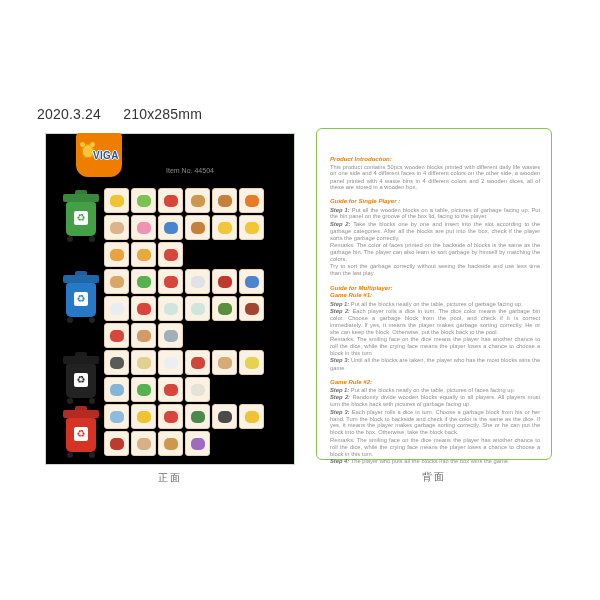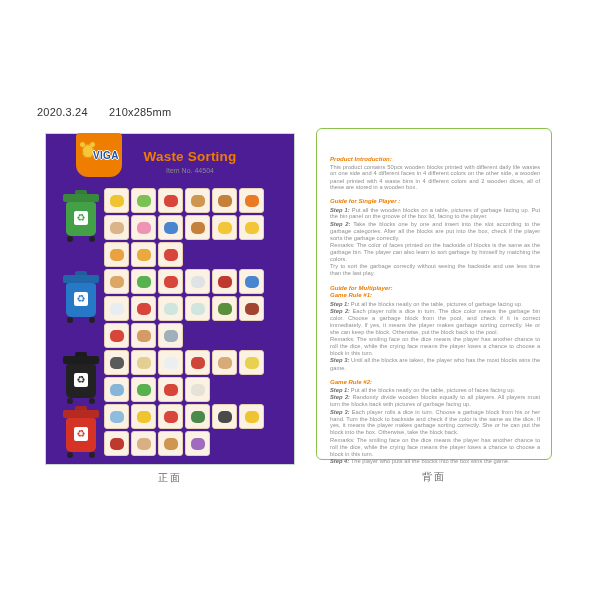--- a/index.html
+++ b/index.html
@@ -4,27 +4,27 @@
 <style>
   html,body{margin:0;padding:0;}
   body{
     width:600px;height:600px;position:relative;overflow:hidden;
     background:#ffffff;
     font-family:"Liberation Sans", sans-serif;
   }
   
   .meta-line{
     position:absolute;left:37px;top:106px;
-    font-size:11px;color:#333;letter-spacing:.2px;
+    font-size:14px;color:#333;letter-spacing:.2px;
   }
   .meta-line span{margin-right:18px;}
   
   .front-page{
     position:absolute;left:45px;top:133px;width:250px;height:332px;
-    border:1px solid #c9dac9;background:#4c1d95;box-sizing:border-box;
+    border:1px solid #c9dac9;background:#000000;box-sizing:border-box;
   }
   .logo{
     position:absolute;left:30px;top:-1px;width:46px;height:44px;
     background:#ef7d00;border-radius:4px 4px 12px 12px;
   }
   .logo .bear{
     position:absolute;left:6px;top:11px;width:12px;height:14px;
     background:#f6c53a;border-radius:50% 50% 45% 45%;
     box-shadow:0 0 0 1px #e8920a inset;
   }
@@ -100,21 +100,20 @@
 <div class="meta-line">
   <span>2020.3.24</span>
   <span>210x285mm</span>
 </div>
 
 <div class="front-page">
   <div class="logo">
     <span class="bear"></span>
     <span class="logo-text">VIGA</span>
   </div>
-  <div class="front-title">Waste Sorting</div>
   <div class="front-itemno">Item No. 44504</div>
   <div class="waste-grid">
       <div class="gsec">
         <div class="bcol">
           <div class="bin" style="--bin: #43a047;">
             <div class="bin-handle"></div>
             <div class="bin-lid"></div>
             <div class="bin-body">
               <div class="bin-emblem">♻</div>
             </div>

